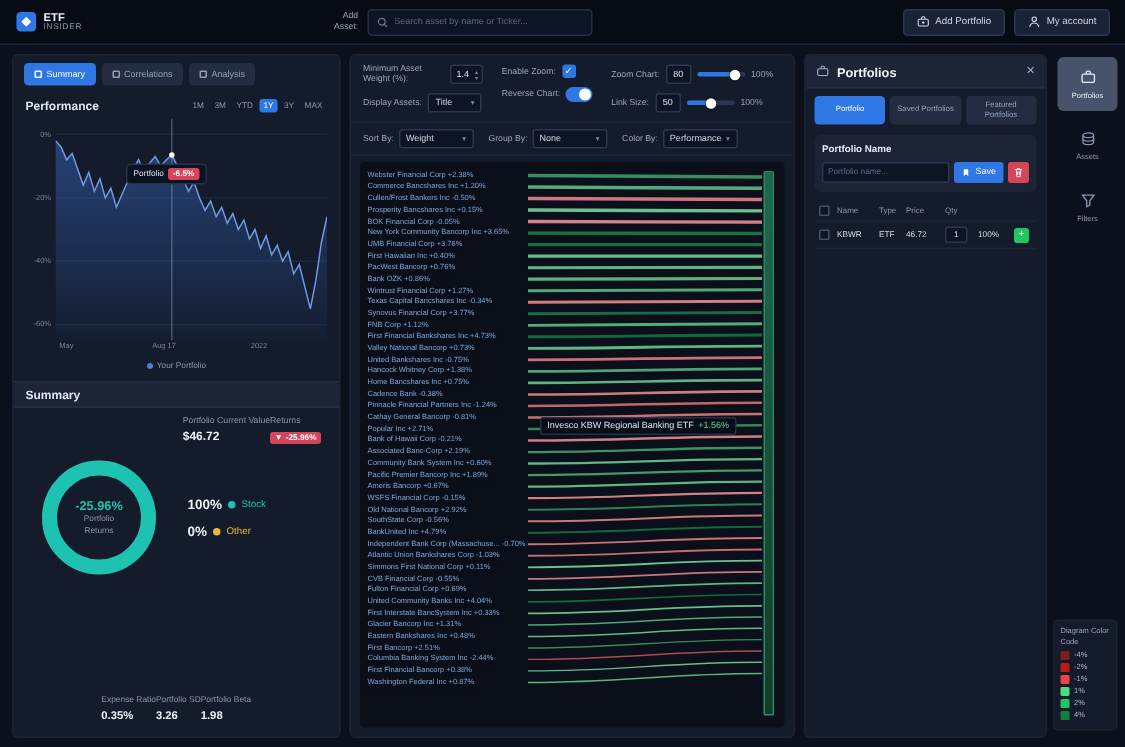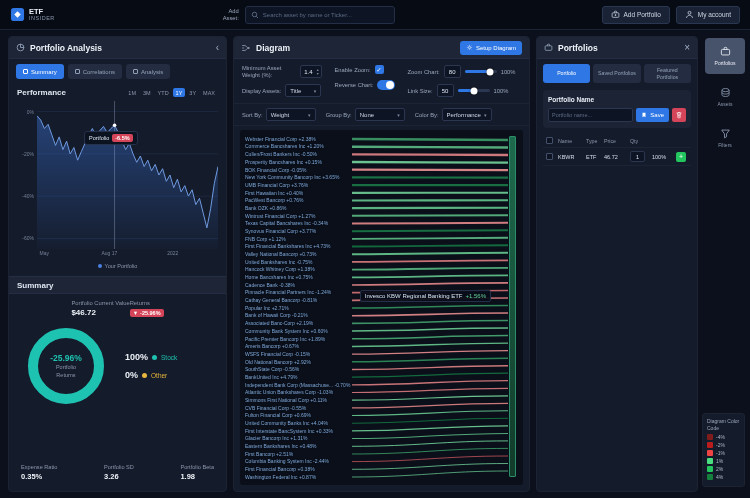--- a/index.html
+++ b/index.html
@@ -46,34 +46,34 @@
   .ylabels{width:20px;position:relative;flex:none}
   .ylab{position:absolute;right:3px;font-size:5px;color:#76839a}
   .plot{flex:1;position:relative}
   .tooltip{position:absolute;left:26%;top:20%;background:#0b1220;border:1px solid #26324c;border-radius:3px;padding:2px 4px;font-size:5.5px;display:flex;align-items:center;gap:3px;z-index:2}
   .chip-neg{background:#d5455a;color:#fff;font-size:5.5px;font-weight:bold;border-radius:2px;padding:1px 3px;display:inline-flex;align-items:center;gap:2px}
   .xticks{position:relative;height:9px;margin:1px 8px 0 28px;flex:none}
   .xlab{position:absolute;top:0;font-size:5px;color:#76839a;transform:translateX(-50%)}
   .legend{display:flex;align-items:center;justify-content:center;gap:3px;font-size:5.5px;color:#8b97ad;height:13px;flex:none}
   .leg-dot{width:4px;height:4px;border-radius:50%;background:#4b7fe0}
   .sec-header{height:18px;background:#1d2536;display:flex;align-items:center;padding:0 8px;font-size:8px;font-weight:bold;margin-top:4px;flex:none;border-top:1px solid #232e45;border-bottom:1px solid #232e45}
-  .sum-stats{display:flex;justify-content:center;padding:6px 12px 2px;flex:none}
+  .sum-stats{display:flex;justify-content:flex-end;padding:6px 12px 2px;flex:none}
   .sum-col .lab{font-size:5.8px;color:#8b97ad;margin-bottom:2px}
   .sum-col .val{font-size:8px;font-weight:bold;color:#eef2f8}
   .donut-wrap{display:flex;align-items:center;gap:16px;padding:4px 14px;flex:none}
   .donut{position:relative;width:86px;height:86px;flex:none}
   .donut-center{position:absolute;inset:0;display:flex;flex-direction:column;align-items:center;justify-content:center;text-align:center}
   .dc-val{font-size:8.5px;font-weight:bold;color:#1ec2b0}
   .dc-lab{font-size:5.5px;color:#8b97ad;width:38px;line-height:1.3;margin-top:1px}
   .alloc{display:flex;flex-direction:column;gap:8px}
   .alloc-row{display:flex;align-items:center;gap:4px}
   .alloc-pct{font-size:9px;font-weight:bold;color:#eef2f8}
   .alloc-dot{width:5px;height:5px;border-radius:50%}
   .alloc-name{font-size:6.5px}
-  .pstats{display:flex;justify-content:space-between;padding:4px 12px 10px;margin-top:auto}
+  .pstats{display:flex;justify-content:center;padding:4px 12px 10px;margin-top:auto}
   .pstat-label{font-size:5.6px;color:#8b97ad;margin-bottom:2px}
   .pstat-value{font-size:7.5px;font-weight:bold;color:#eef2f8}
 
   
   .setup-btn{margin-left:auto;height:14px;background:#2e77e5;border:none;border-radius:3px;color:#fff;font-size:6px;display:flex;align-items:center;gap:3px;padding:0 6px;cursor:pointer}
   .ctrls{display:flex;gap:12px;padding:6px 8px;border-bottom:1px solid #1b2434;flex:none}
   .ctrl-col{display:flex;flex-direction:column;gap:6px}
   .ctrl-row{display:flex;align-items:center;gap:4px}
   .ctrl-label{font-size:5.8px;color:#9aa7bd}
   .w52{width:54px;line-height:1.15}
@@ -170,30 +170,20 @@
             <circle cx="8" cy="5" r="2.6" fill="none" stroke="currentColor" stroke-width="1.4"></circle>
             <path d="M2.5 14c.8-3 3-4.5 5.5-4.5s4.7 1.5 5.5 4.5" fill="none" stroke="currentColor" stroke-width="1.4"></path>
           </svg>
       </span>
       <span>My account</span>
     </button>
   </div>
 </header>
 
 <section class="panel left-panel">
-  <div class="panel-header">
-    <span class="ph-icon">
-      <svg width="9" height="9" viewBox="0 0 16 16">
-          <circle cx="8" cy="8" r="6" fill="none" stroke="currentColor" stroke-width="1.4"></circle>
-          <path d="M8 2v6h6" fill="none" stroke="currentColor" stroke-width="1.4"></path>
-        </svg>
-    </span>
-    <span class="panel-title">Portfolio Analysis</span>
-    <span class="ph-collapse">‹</span>
-  </div>
   <div class="ptabs" id="analysis-tabs">
       <button class="ptab active">
         <span class="tab-ic"></span>
         <span>Summary</span>
       </button>
       <button class="ptab">
         <span class="tab-ic"></span>
         <span>Correlations</span>
       </button>
       <button class="ptab">
@@ -298,38 +288,20 @@
         <div class="pstat-value">3.26</div>
       </div>
       <div class="pstat">
         <div class="pstat-label">Portfolio Beta</div>
         <div class="pstat-value">1.98</div>
       </div>
     </div>
 </section>
 
 <section class="panel mid-panel">
-  <div class="panel-header">
-    <span class="ph-icon">
-      <svg width="10" height="10" viewBox="0 0 16 16">
-          <path d="M2 4h3M2 8h3M2 12h3M11 8h3" stroke="currentColor" stroke-width="1.2"></path>
-          <path d="M5 4c4 0 4 4 8 4M5 12c4 0 4-4 8-4" fill="none" stroke="currentColor" stroke-width="1.2"></path>
-        </svg>
-    </span>
-    <span class="panel-title">Diagram</span>
-    <button class="setup-btn">
-      <span class="b-ic">
-        <svg width="7" height="7" viewBox="0 0 16 16">
-            <circle cx="8" cy="8" r="2.4" fill="none" stroke="#fff" stroke-width="1.4"></circle>
-            <path d="M8 2v2M8 12v2M2 8h2M12 8h2M3.8 3.8l1.4 1.4M10.8 10.8l1.4 1.4M12.2 3.8l-1.4 1.4M5.2 10.8l-1.4 1.4" stroke="#fff" stroke-width="1.2"></path>
-          </svg>
-      </span>
-      <span>Setup Diagram</span>
-    </button>
-  </div>
 
   <div class="ctrls">
     <div class="ctrl-col">
       <div class="ctrl-row">
         <span class="ctrl-label w52">Minimum Asset Weight (%):</span>
         <span class="numbox">
           <input value="1.4" style="">
           <span class="spin">
               <span>▲</span>
               <span>▼</span>

